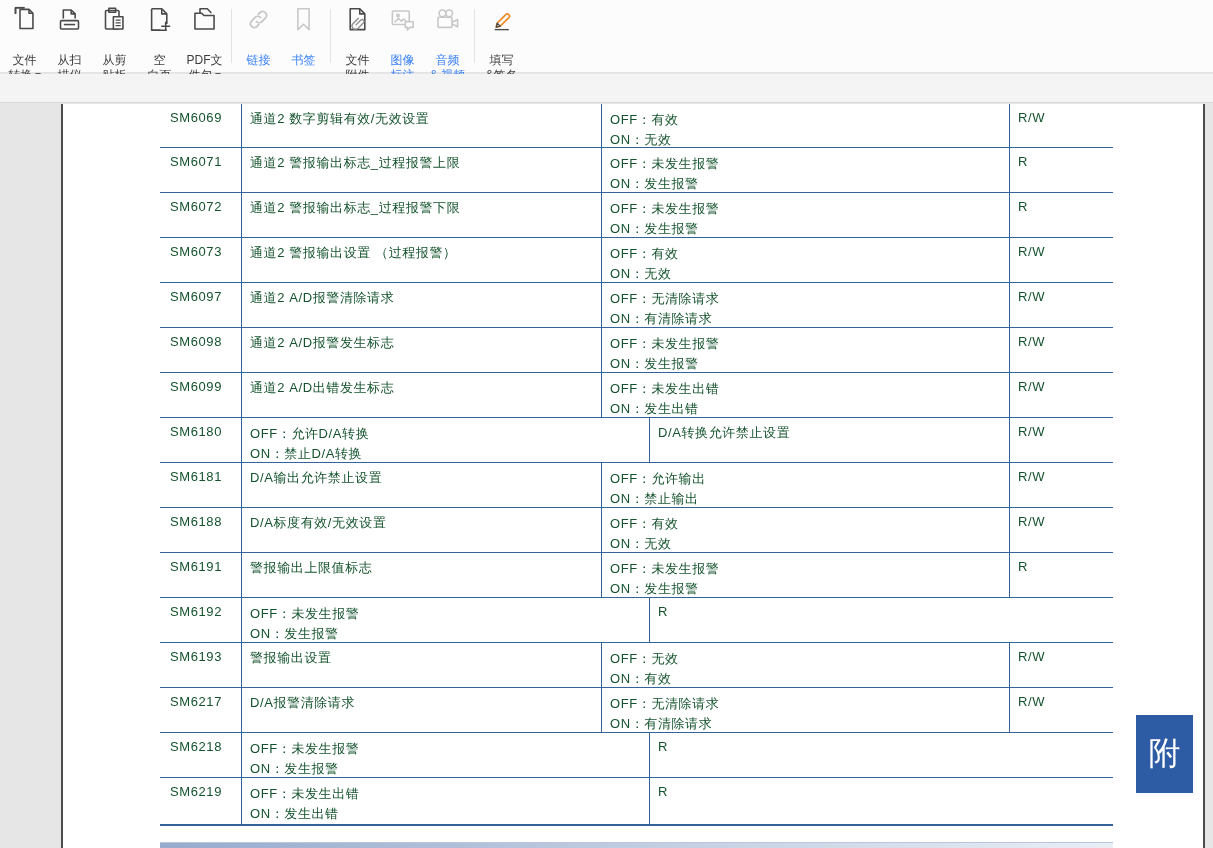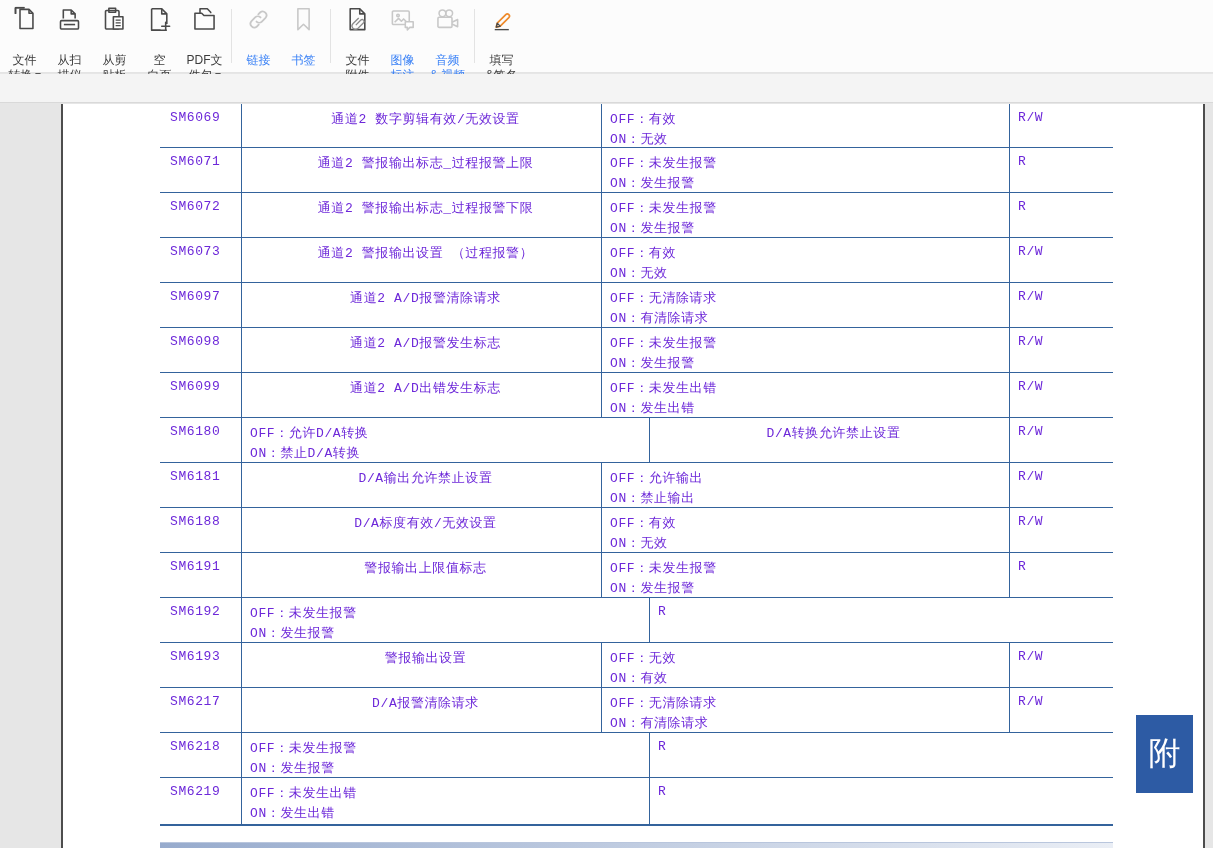--- a/index.html
+++ b/index.html
@@ -35,29 +35,29 @@
   }
   
   .docarea{position:absolute;top:104px;left:0;width:1213px;height:744px;background:#e6e6e6;}
   .page{
     position:absolute;left:61px;top:104px;width:1144px;height:744px;background:#ffffff;
     border-left:2px solid #4d4d4d;border-right:2px solid #4d4d4d;box-sizing:border-box;
   }
   
   .regtable{
     position:absolute;left:160px;top:104px;width:953px;
-    font-family:Liberation Mono, monospace;
-    font-size:13px;color:#6d28d9;letter-spacing:0.6px;
+    font-family:Liberation Sans, sans-serif;
+    font-size:13px;color:#14532d;letter-spacing:0.6px;
   }
   .trow{display:flex;border-bottom:1px solid #34639c;box-sizing:border-box;height:45px;}
   .trow:first-child{height:44px;}
   .trow:last-child{height:48px;border-bottom:2px solid #34639c;}
   .c{box-sizing:border-box;padding-top:6px;overflow:hidden;}
   .c1{width:82px;border-right:1px solid #34639c;padding-left:10px;}
-  .c2{width:360px;border-right:1px solid #34639c;padding-left:8px;text-align:center;}
+  .c2{width:360px;border-right:1px solid #34639c;padding-left:8px;}
   .c3{width:408px;border-right:1px solid #34639c;padding-left:8px;line-height:19.5px;}
   .c4{flex:1;padding-left:8px;}
   
   .appendix-tab{
     position:absolute;left:1136px;top:715px;width:57px;height:78px;
     background:#2d5ba4;color:#ffffff;display:flex;align-items:center;justify-content:center;
     font-family:"DejaVu Serif","Liberation Serif",serif;font-size:32px;
   }
   
   .gradbar{

